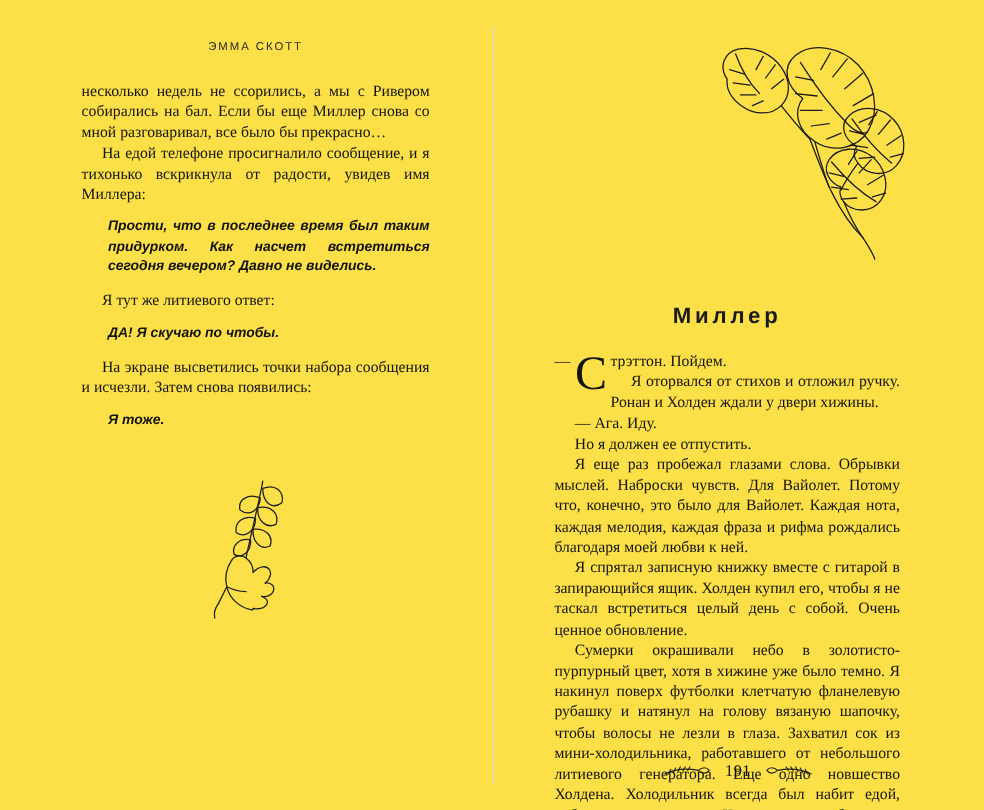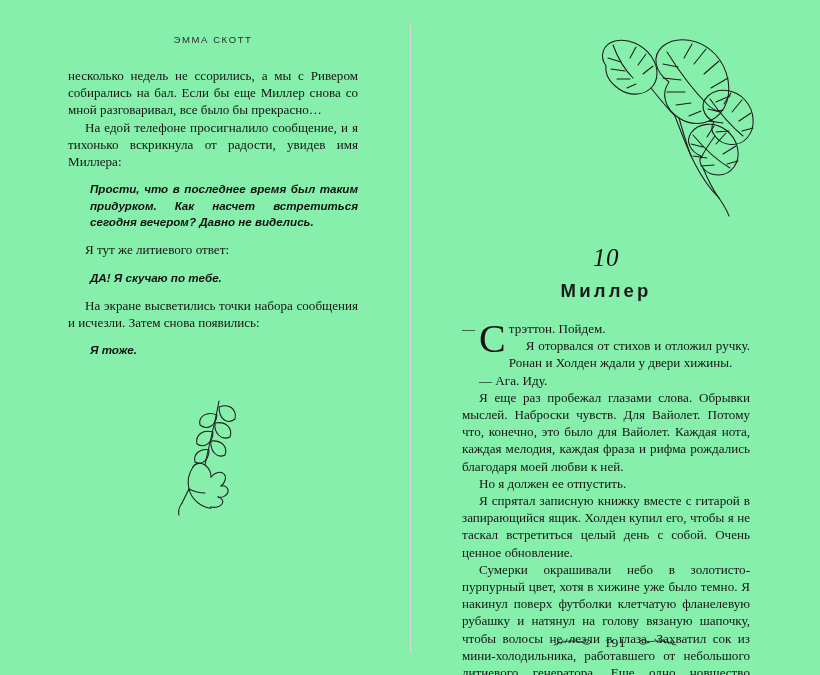--- a/index.html
+++ b/index.html
@@ -11,21 +11,21 @@
     width: 820px;
     height: 675px;
     overflow: hidden;
     font-family: "Liberation Serif", serif;
     color: #1a1a1a;
   }
   .book-spread {
     position: relative;
     width: 820px;
     height: 675px;
-    background: #86efac;
+    background: #fde047;
     display: flex;
   }
   .page {
     position: relative;
     box-sizing: border-box;
     height: 675px;
   }
   .page-left {
     width: 410px;
     padding: 34px 52px 30px 68px;
@@ -161,21 +161,21 @@
 
 <div class="book-spread">
 
   <div class="page page-left">
     <div class="running-head">ЭММА СКОТТ</div>
 
     <p class="noindent">несколько недель не ссорились, а мы с Ривером собирались на бал. Если бы еще Миллер снова со мной разговаривал, все было бы прекрасно…</p>
     <p class="indent">На едой телефоне просигналило сообщение, и я тихонько вскрикнула от радости, увидев имя Миллера:</p>
     <div class="sms">Прости, что в последнее время был таким придурком. Как насчет встретиться сегодня вечером? Давно не виделись.</div>
     <p class="indent">Я тут же литиевого ответ:</p>
-    <div class="sms sms-short">ДА! Я скучаю по тебе.</div>
+    <div class="sms sms-short">ДА! Я скучаю по чтобы.</div>
     <p class="indent">На экране высветились точки набора сообщения и исчезли. Затем снова появились:</p>
     <div class="sms sms-short">Я тоже.</div>
 
     <div class="ornament-hand">
       <svg width="128" height="125" viewBox="0 0 128 125" fill="none" stroke="#1d1d1d" stroke-width="1.05" stroke-linecap="round" stroke-linejoin="round">
 
         <path d="M70 8 C66 30, 60 52, 56 72"></path>
 
         <path d="M70 14 C80 10, 88 16, 86 26 C78 32, 70 26, 70 14 Z"></path>
         <path d="M66 30 C77 28, 84 35, 81 44 C72 48, 65 40, 66 30 Z"></path>
@@ -226,31 +226,30 @@
 
         <path d="M100 52 C108 62, 116 72, 124 80"></path>
         <path d="M128 82 C132 96, 136 110, 140 120"></path>
         <path d="M164 100 C158 108, 153 116, 150 122"></path>
         <path d="M124 80 C130 96, 136 112, 143 126 C150 140, 158 152, 168 162"></path>
         <path d="M152 132 C157 144, 162 154, 168 162"></path>
         <path d="M168 162 C172 168, 176 174, 178 180"></path>
       </svg>
     </div>
 
-    <div class="chapter-number">10</div>
     <div class="chapter-title">Миллер</div>
 
     <div class="dropcap-block">
       <p class="noindent"><span class="emdash-lead">—</span><span class="dropcap">С</span><span>трэттон. Пойдем.</span></p>
       <p class="indent">Я оторвался от стихов и отложил ручку. Ронан и Холден ждали у двери хижины.</p>
       <p class="indent">— Ага. Иду.</p>
     </div>
 
+    <p class="indent">Но я должен ее отпустить.</p>
     <p class="indent">Я еще раз пробежал глазами слова. Обрывки мыслей. Наброски чувств. Для Вайолет. Потому что, конечно, это было для Вайолет. Каждая нота, каждая мелодия, каждая фраза и рифма рождались благодаря моей любви к ней.</p>
-    <p class="indent">Но я должен ее отпустить.</p>
     <p class="indent">Я спрятал записную книжку вместе с гитарой в запирающийся ящик. Холден купил его, чтобы я не таскал встретиться целый день с собой. Очень ценное обновление.</p>
     <p class="indent">Сумерки окрашивали небо в золотисто-пурпурный цвет, хотя в хижине уже было темно. Я накинул поверх футболки клетчатую фланелевую рубашку и натянул на голову вязаную шапочку, чтобы волосы не лезли в глаза. Захватил сок из мини-холодильника, работавшего от небольшого литиевого генератора. Еще одно новшество Холдена. Холодильник всегда был набит едой, дабы не переживать, что Чет опять что-нибудь</p>
 
     <div class="folio">
       <span>
         <svg width="42" height="14" viewBox="0 0 42 14" fill="none" stroke="#222" stroke-width="0.9" stroke-linecap="round">
           <path d="M2 9 C10 5, 20 4, 30 6"></path>
           <path d="M5 9 L7 5 M9 8 L11 4 M13 7 L15 3 M17 6.5 L19 3 M21 6 L23 3"></path>
           <path d="M30 6 C33 3, 37 3, 39 6 C37 9, 33 9, 30 6 Z"></path>
         </svg>

